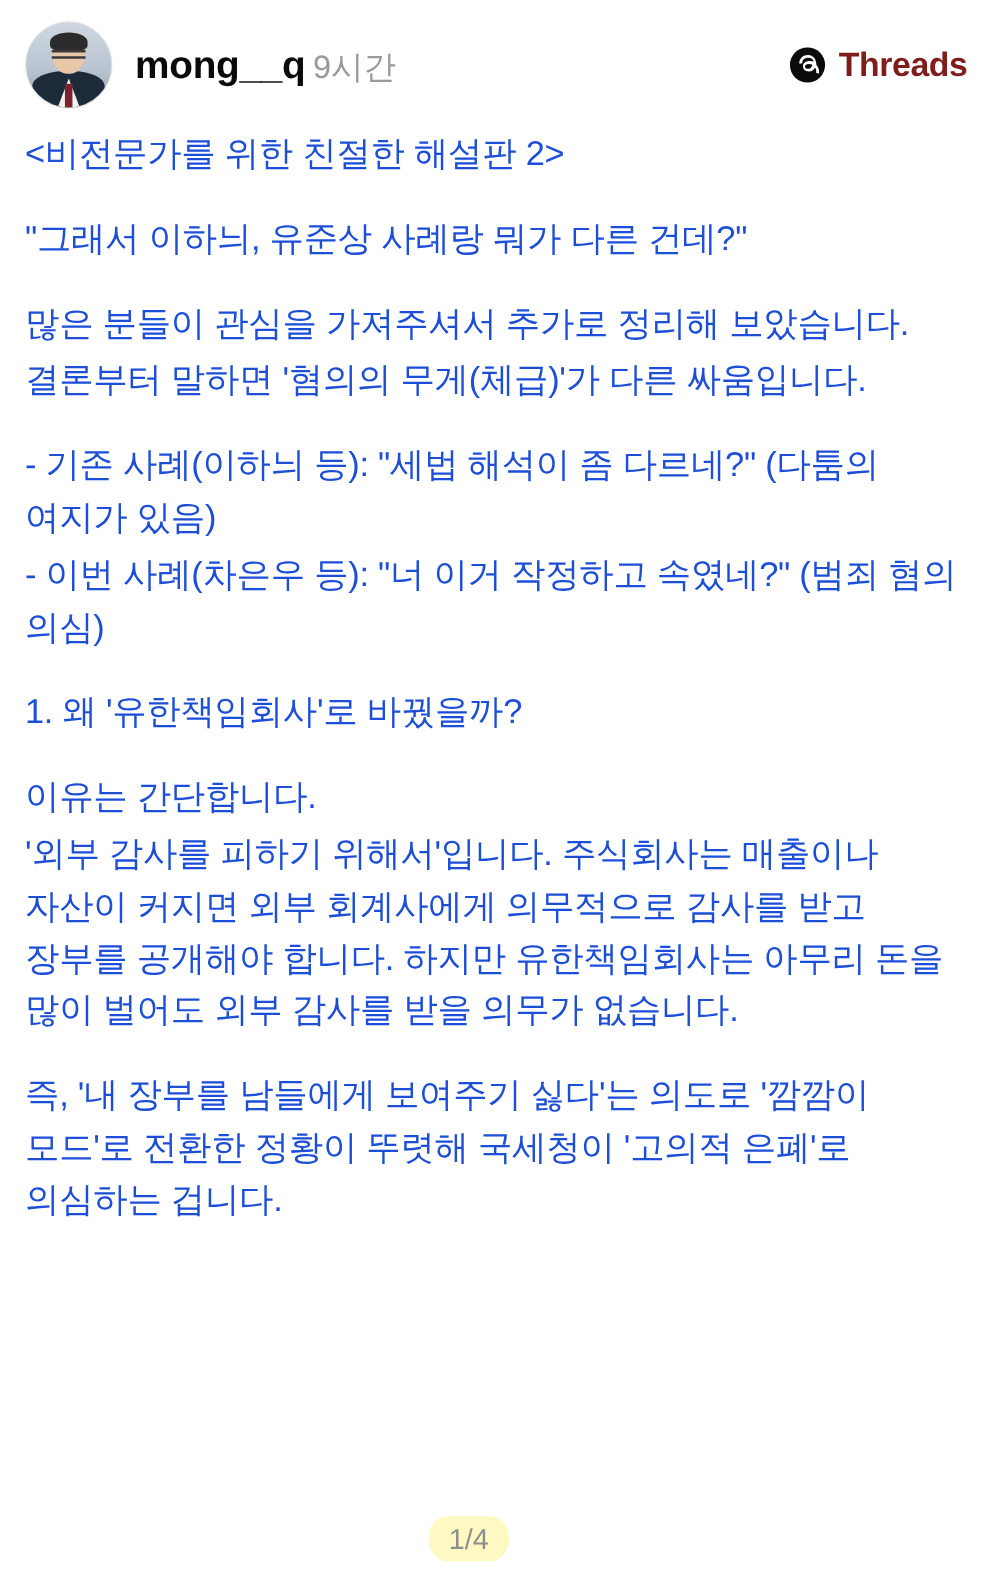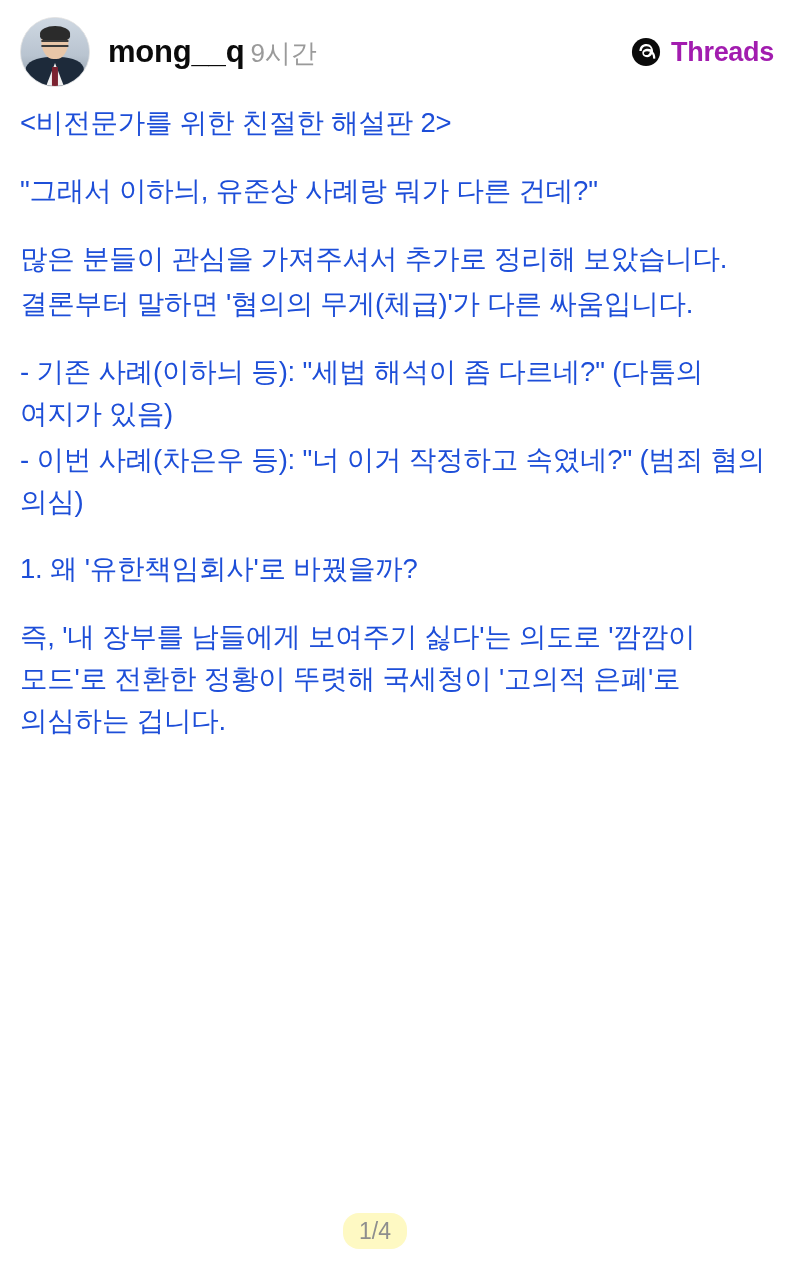--- a/index.html
+++ b/index.html
@@ -130,21 +130,21 @@
     padding-right: 6px;
   }
   .brand-logo {
     width: 30px;
     height: 30px;
     flex: 0 0 30px;
   }
   .brand-name {
     font-size: 27px;
     font-weight: bold;
-    color: #a21caf;
+    color: #7f1d1d;
     letter-spacing: -0.3px;
   }
 
   
   .post-body {
     padding: 6px 20px 0 20px;
     box-sizing: border-box;
   }
   .para {
     font-size: 27.5px;
@@ -206,16 +206,18 @@
 </div>
 
 <div class="post-body">
   <p class="para">&lt;비전문가를 위한 친절한 해설판 2&gt;</p>
   <p class="para">"그래서 이하늬, 유준상 사례랑 뭐가 다른 건데?"</p>
   <p class="para tight">많은 분들이 관심을 가져주셔서 추가로 정리해 보았습니다.</p>
   <p class="para">결론부터 말하면 '혐의의 무게(체급)'가 다른 싸움입니다.</p>
   <p class="para tight">- 기존 사례(이하늬 등): "세법 해석이 좀 다르네?" (다툼의 여지가 있음)</p>
   <p class="para">- 이번 사례(차은우 등): "너 이거 작정하고 속였네?" (범죄 혐의 의심)</p>
   <p class="para">1. 왜 '유한책임회사'로 바꿨을까?</p>
+  <p class="para tight">이유는 간단합니다.</p>
+  <p class="para">'외부 감사를 피하기 위해서'입니다. 주식회사는 매출이나 자산이 커지면 외부 회계사에게 의무적으로 감사를 받고 장부를 공개해야 합니다. 하지만 유한책임회사는 아무리 돈을 많이 벌어도 외부 감사를 받을 의무가 없습니다.</p>
   <p class="para last">즉, '내 장부를 남들에게 보여주기 싫다'는 의도로 '깜깜이 모드'로 전환한 정황이 뚜렷해 국세청이 '고의적 은폐'로 의심하는 겁니다.</p>
 </div>
 
 <div class="page-indicator">1/4</div>
 
 </body></html>

